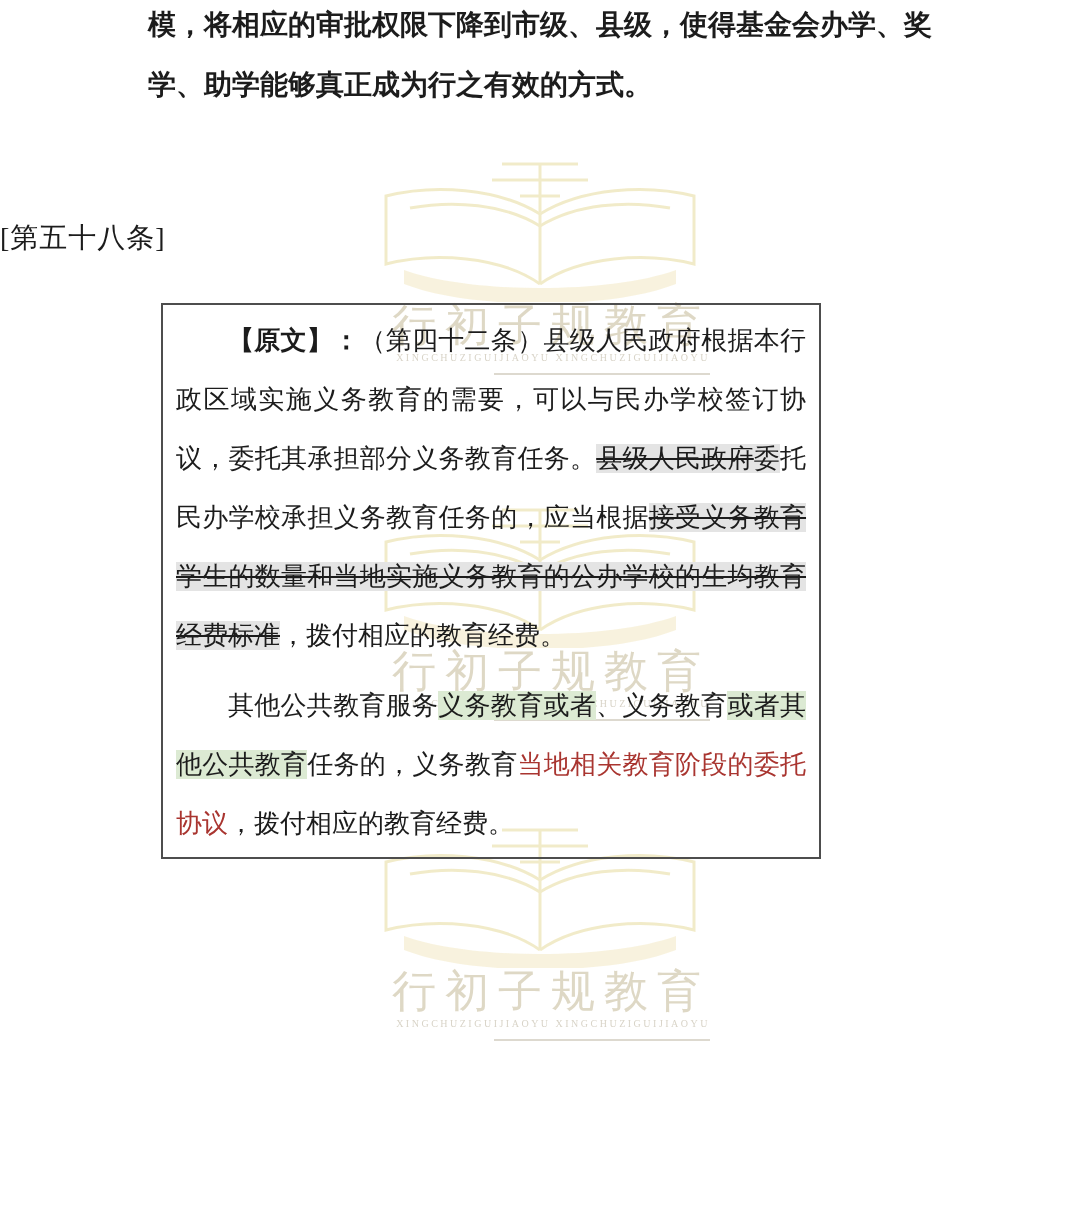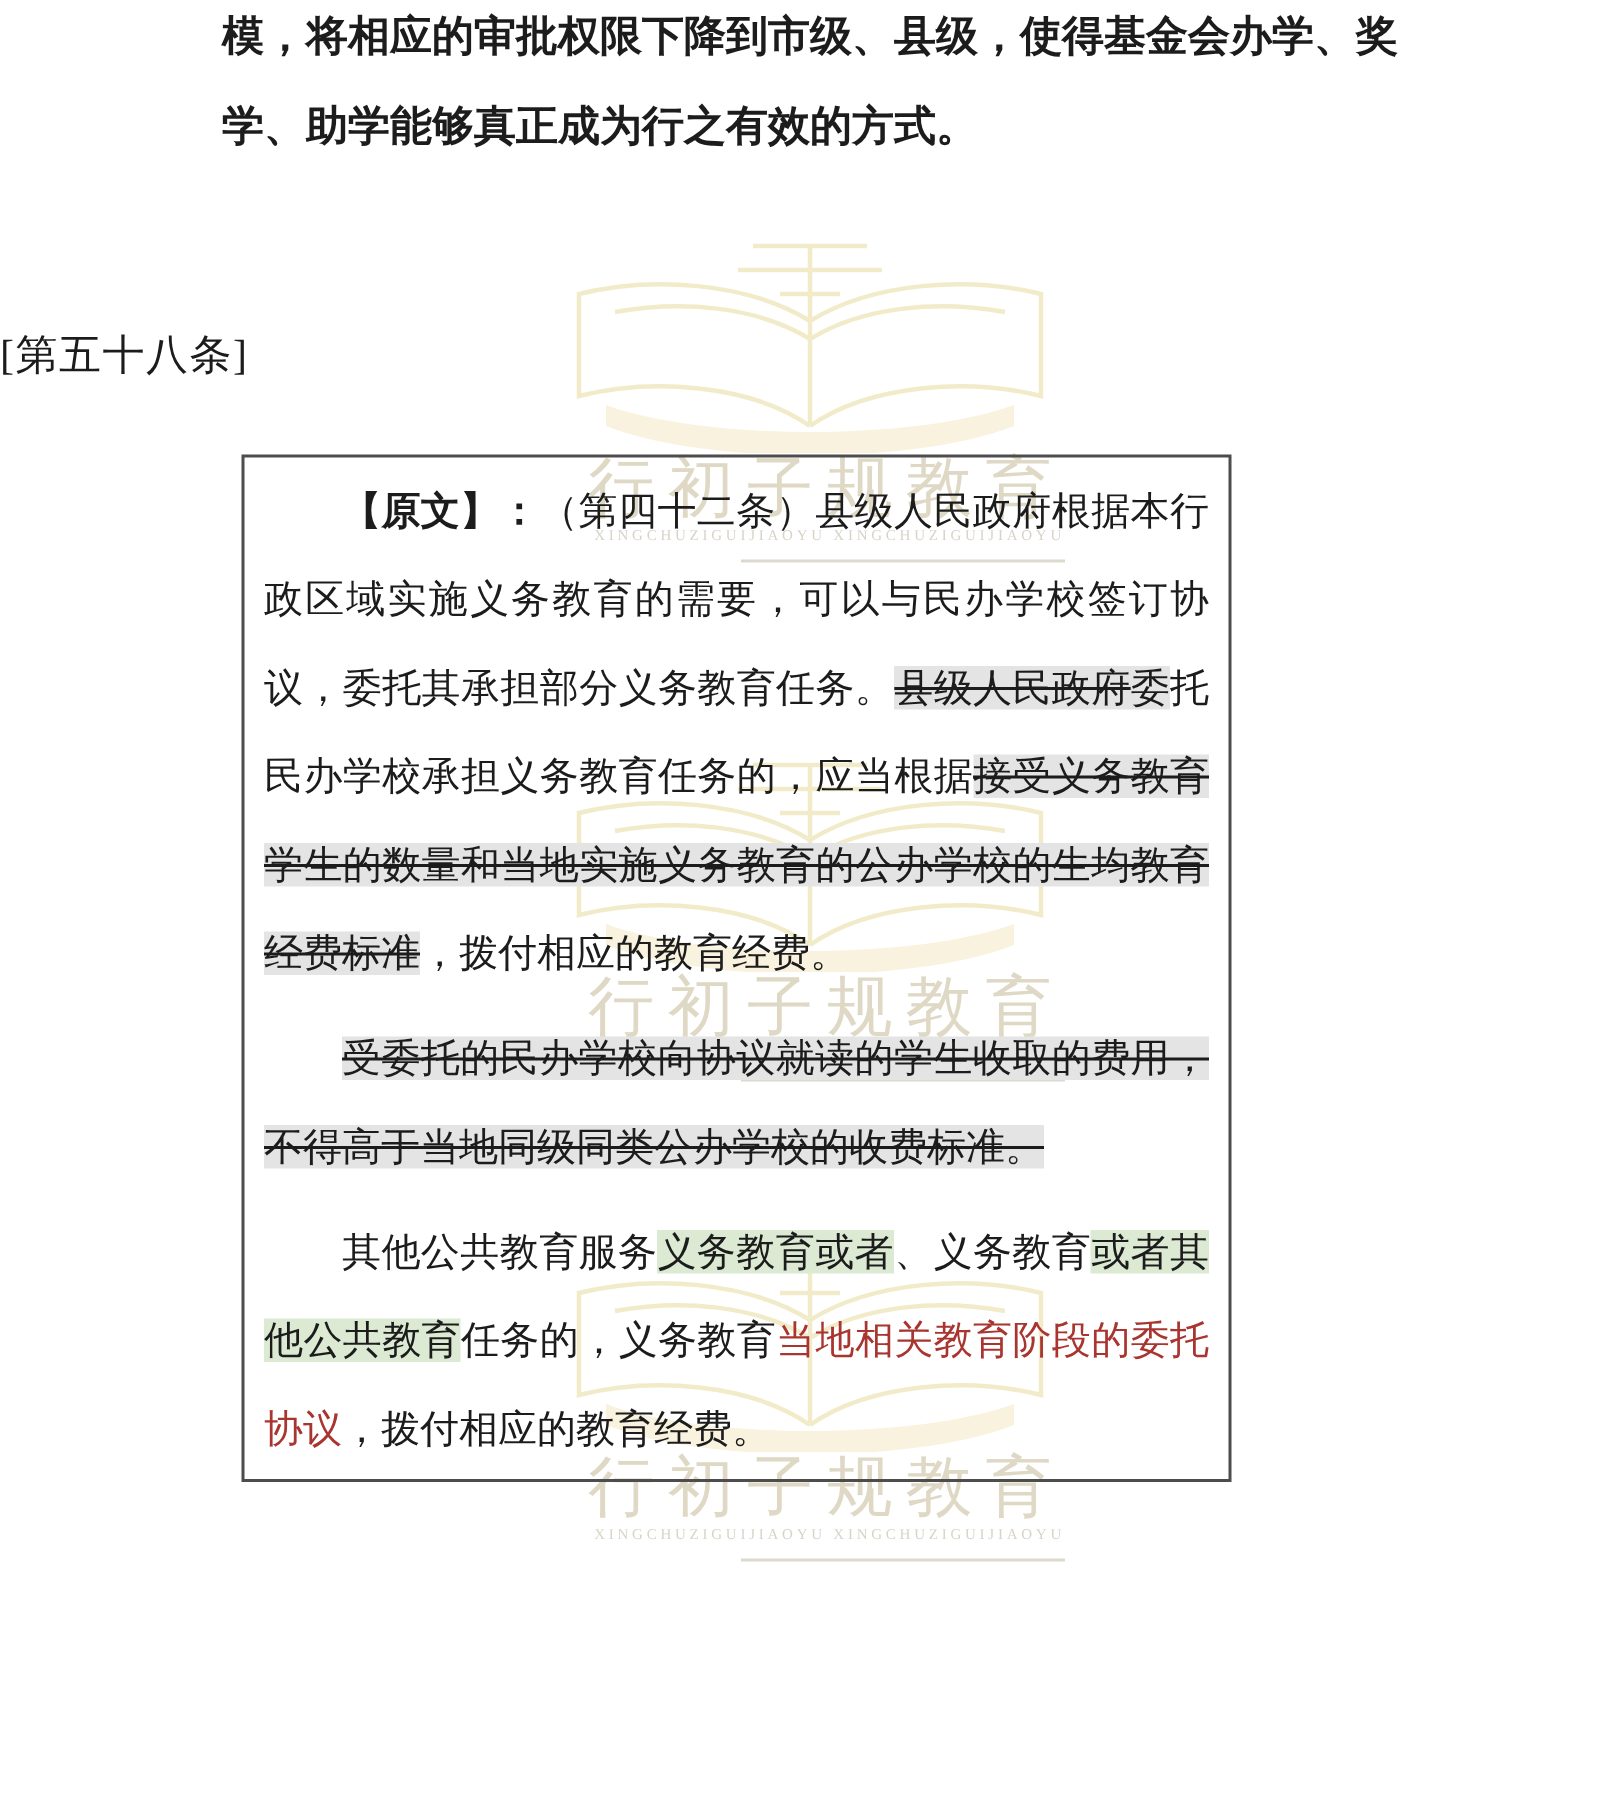--- a/index.html
+++ b/index.html
@@ -127,17 +127,16 @@
 </div>
 
 <div class="content">
 
   <p class="intro">模，将相应的审批权限下降到市级、县级，使得基金会办学、奖学、助学能够真正成为行之有效的方式。</p>
 
   <h2 class="section-title">[第五十八条]</h2>
 
   <div class="compare-box">
     <p><span class="run b">【原文】：</span><span class="run">（第四十二条）县级人民政府根据本行政区域实施义务教育的需要，可以与民办学校签订协议，委托其承担部分义务教育任务。</span><span class="run sg">县级人民政府</span><span class="run g">委</span><span class="run">托民办学校承担义务教育任务的，应当根据</span><span class="run sg">接受义务教育学生的数量和当地实施义务教育的公办学校的生均教育经费标准</span><span class="run">，拨付相应的教育经费。</span></p>
-    <p><span class="run sg">受委托的民办学校向协议就读的学生收取的费用，不得高于当地同级同类公办学校的收费标准。</span></p>
     <p><span class="run">其他公共教育服务</span><span class="run gr">义务教育或者</span><span class="run">、义务教育</span><span class="run gr">或者其他公共教育</span><span class="run">任务的，义务教育</span><span class="run rb">当地相关教育阶段的委托协议</span><span class="run">，拨付相应的教育经费。</span></p>
   </div>
 
 </div>
 
 </body></html>

